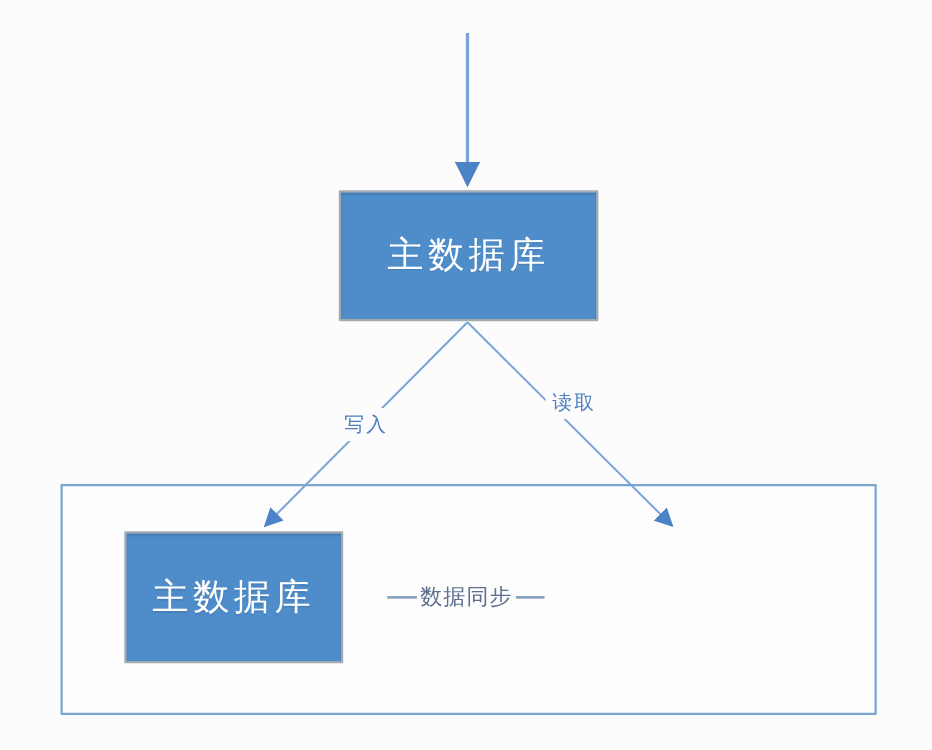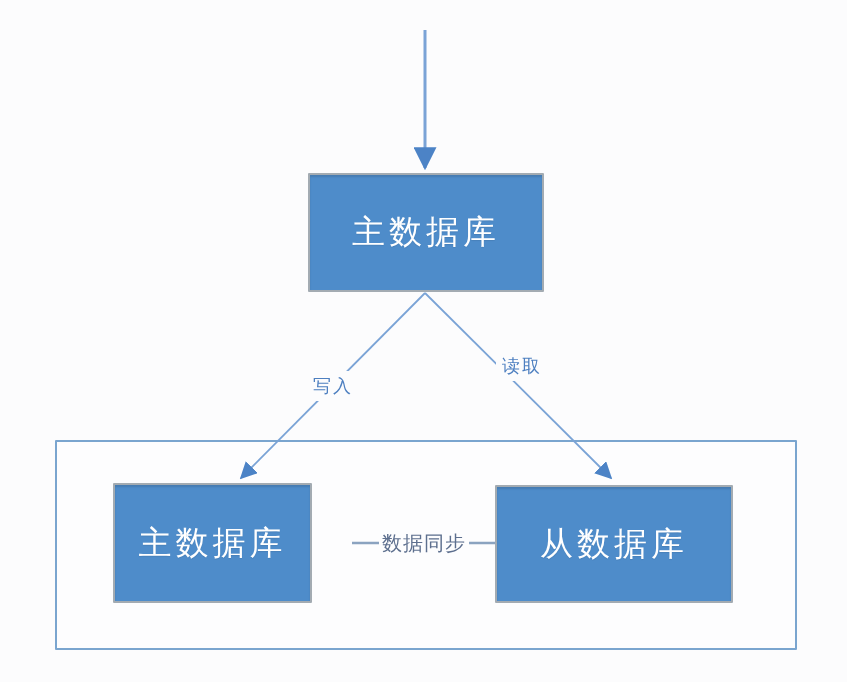--- a/index.html
+++ b/index.html
@@ -92,23 +92,20 @@
   </svg>
 
   <div class="node" style="left:308px;top:173px;width:236px;height:119px">
     <span>主数据库</span>
   </div>
 
   <div class="node" style="left:113px;top:483px;width:199px;height:120px">
     <span>主数据库</span>
   </div>
 
-  <div class="node" style="left:495px;top:485px;width:238px;height:118px">
-    <span>从数据库</span>
-  </div>
 
   <div class="edge-label" style="left:333px;top:386px">写入</div>
 
   <div class="edge-label" style="left:522px;top:366px">读取</div>
 
   <div class="edge-label sync" style="left:424px;top:543px">数据同步</div>
 
 </div>
 
 </body></html>

